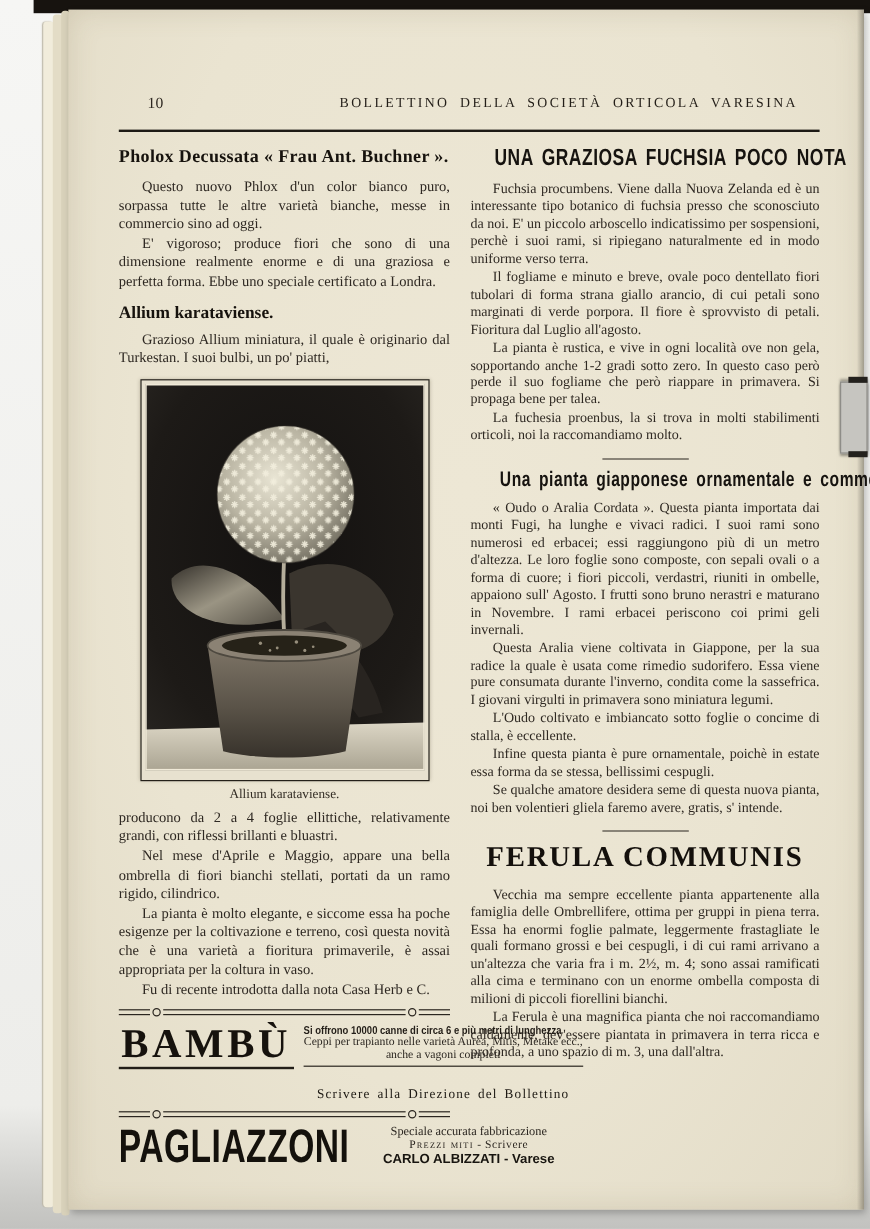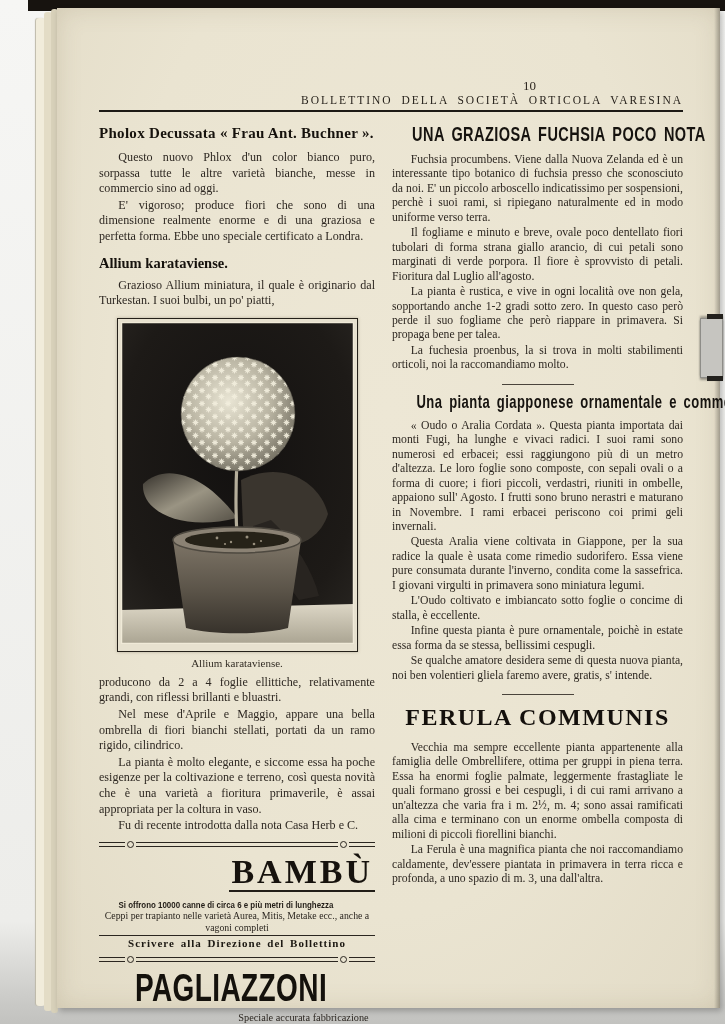--- a/index.html
+++ b/index.html
@@ -14,21 +14,21 @@
     background:radial-gradient(ellipse at 50% 40%,#ede7d5 0%,#eae4d1 60%,#e2dbc6 100%);
     box-shadow:inset 0 0 24px rgba(120,105,70,.18), 2px 3px 6px rgba(0,0,0,.25);
     color:#2d2720;}
   .right-shadow{position:absolute;right:0;top:0;width:6px;height:100%;
     background:linear-gradient(90deg,rgba(0,0,0,0),rgba(0,0,0,.28));}
   .side-tab{position:absolute;right:-3px;top:310px;width:21px;height:58px;background:#c6c5c0;
     border:1px solid #8e8d88;box-shadow:0 -2px 2px rgba(0,0,0,.3),0 2px 2px rgba(0,0,0,.35);}
   .tab-mark{position:absolute;right:-3px;width:16px;height:5px;background:#23211d;}
   .tm1{top:306px}.tm2{top:368px}
   .content{position:absolute;left:42px;top:70px;width:584px;}
-  .pagehead{display:flex;align-items:flex-end;margin-bottom:4px;flex-direction:column;}
+  .pagehead{display:flex;align-items:center;margin-bottom:14px;}
   .pagenum{font-size:13px;margin-left:24px;width:160px;}
   .headtitle{font-size:11.5px;letter-spacing:2px;word-spacing:4px;color:#231e18;}
   .headrule{border-top:2.5px solid #1d1a15;margin-bottom:13px;}
   .cols{display:flex;gap:17px;}
   .col{width:283px;}
   .colL{width:276px;}
   .colR{width:291px;}
 
   p.body{font-size:12.1px;line-height:1.29;text-align:justify;margin:0 0 1px 0;
     text-indent:1.6em;color:#2e2822;}
@@ -51,29 +51,29 @@
   figure.photo{margin:9px auto 4px auto;width:233px;border:1.2px solid #242019;
     padding:3px;background:#e7e1cf;box-shadow:0 0 3px rgba(90,80,55,.35);}
   figcaption{font-size:11px;text-align:center;margin:5px 0 6px 0;color:#332d25;}
 
   .fdiv{display:flex;align-items:center;margin:7px 0 6px 0;}
   .fl{height:3px;border-top:1px solid #2b2620;border-bottom:1px solid #2b2620;}
   .f-s{flex:0 0 26px;}
   .f-l{flex:1;}
   .fo{width:5px;height:5px;border:1px solid #2b2620;border-radius:50%;margin:0 2px;flex:0 0 auto;}
 
-  .adrow{display:flex;align-items:flex-end;gap:8px;flex-direction:column;}
+  .adrow{display:flex;align-items:flex-start;gap:8px;}
   .bambu-name{font-size:34px;font-weight:bold;letter-spacing:3px;color:#16120d;
     border-bottom:2px solid #221e18;line-height:1.05;padding:0 2px 1px 2px;white-space:nowrap;}
   .ad-right{flex:1;text-align:center;}
   .ad-s1{font-family:"Liberation Sans",sans-serif;font-weight:bold;font-size:8.6px;
     transform:scale(.92,1.1);transform-origin:left center;white-space:nowrap;color:#221d17;}
   .ad-s2{font-size:9.8px;color:#2b2620;line-height:1.18;}
-  .ad-s3{font-weight:bold;font-size:11px;letter-spacing:1px;word-spacing:2px;color:#1c1812;
-    border-top:1px solid #2b2620;margin-top:2px;padding-top:1px;white-space:nowrap;}
+  .ad-s3{font-weight:normal;font-size:11px;letter-spacing:1px;word-spacing:2px;color:#1c1812;
+    border-top:1px solid #2b2620;margin-top:2px;padding-top:17px;white-space:nowrap;}
   .pagl-name{font-family:"Liberation Sans",sans-serif;font-weight:bold;font-size:35px;
     color:#14110c;transform:scale(.8,1.12);transform-origin:left center;white-space:nowrap;
     letter-spacing:.5px;line-height:1;}
   .pagl-right{text-align:center;flex:1;margin-left:-28px;}
   .pg-1{font-size:10.3px;color:#2b2620;white-space:nowrap;}
   .pg-2{font-size:9.6px;letter-spacing:.5px;color:#2b2620;}
   .pg-2 .sc{font-variant:small-caps;letter-spacing:1px;}
   .pg-3{font-family:"Liberation Sans",sans-serif;font-weight:bold;font-size:11px;
     color:#181510;white-space:nowrap;}
 </style>

